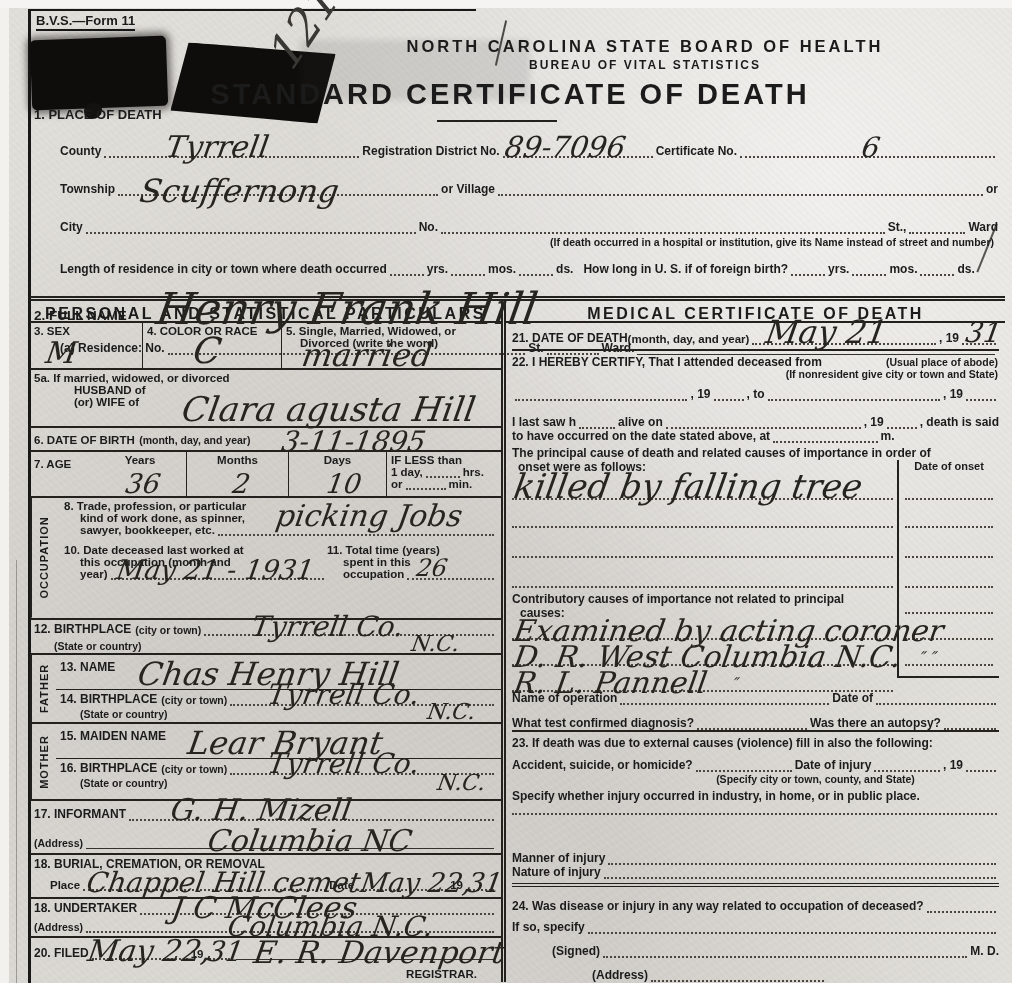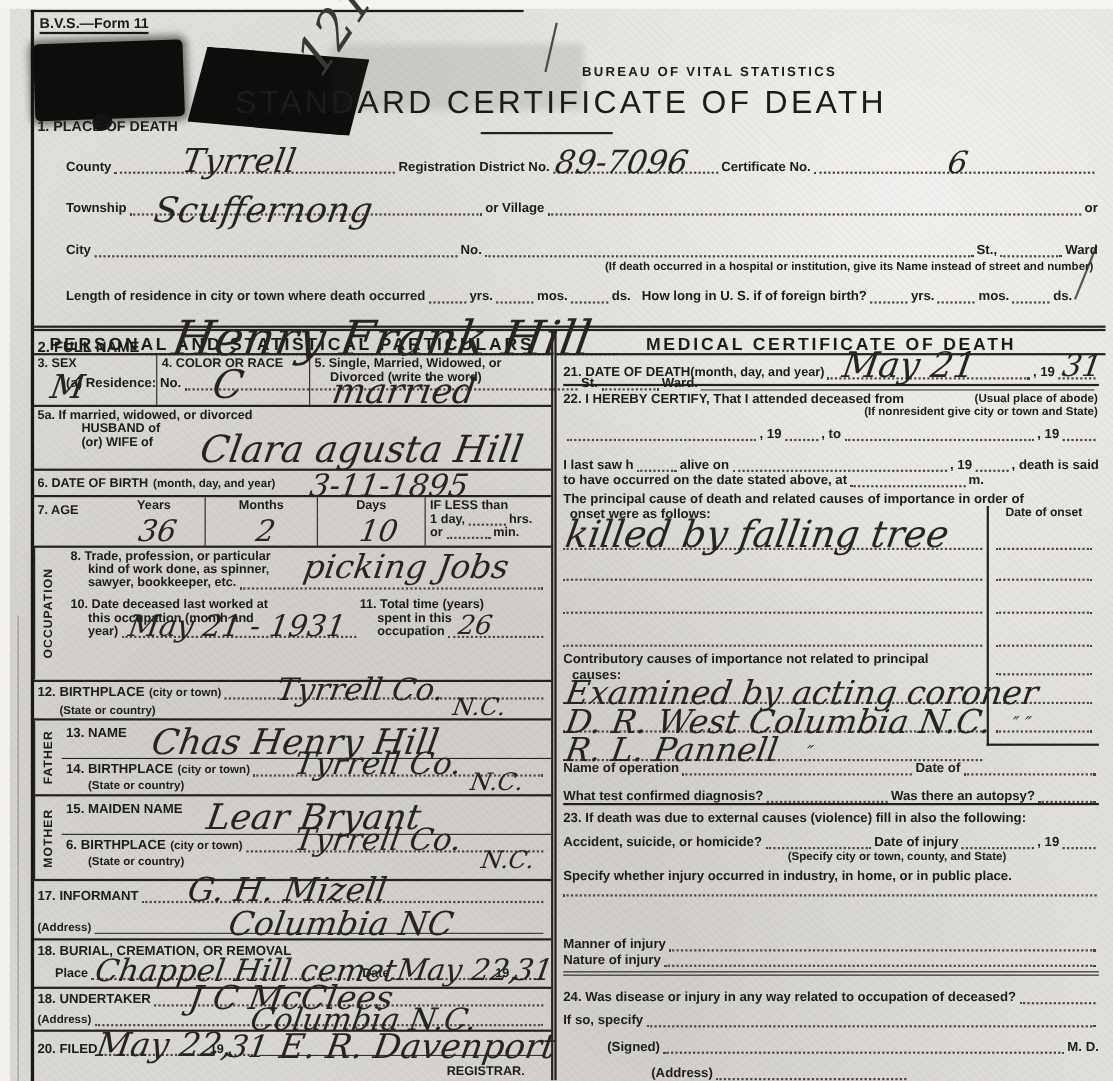--- a/index.html
+++ b/index.html
@@ -62,22 +62,23 @@
 
   <div style="position:absolute;left:36px;top:13px;font-size:13px;font-weight:700;border-bottom:2px solid #181818;padding-bottom:1px;">B.V.S.—Form 11</div>
   <div class="blob" style="left:31px;top:38px;width:136px;height:70px;border-radius:5px;transform:rotate(-2deg);"></div>
   <div class="blob" style="left:172px;top:46px;width:162px;height:74px;border-radius:4px;transform:rotate(3deg);clip-path:polygon(9% 0,100% 5%,91% 100%,0 93%);"></div>
   <div style="position:absolute;left:300px;top:40px;width:230px;height:60px;background:rgba(60,58,54,.12);filter:blur(3px);"></div>
   <div style="position:absolute;left:84px;top:103px;width:18px;height:16px;background:#131211;border-radius:50% 40% 55% 45%;"></div>
   <div class="hw" style="left:296px;top:34px;font-size:46px;transform:rotate(-56deg) skewX(-6deg);color:#3a3834;">121</div>
   <div style="position:absolute;left:500px;top:20px;width:2px;height:46px;background:#4c4a46;transform:rotate(13deg);"></div>
   <div style="position:absolute;left:986px;top:222px;width:2px;height:52px;background:#57554f;transform:rotate(22deg);"></div>
 
+  <div class="head-center" style="left:300px;width:690px;top:37px;font-weight:700;font-size:16.5px;letter-spacing:3px;">NORTH CAROLINA STATE BOARD OF HEALTH</div>
   <div class="head-center" style="left:300px;width:690px;top:58px;font-weight:700;font-size:12px;letter-spacing:2px;">BUREAU OF VITAL STATISTICS</div>
-  <div class="head-center" style="left:80px;width:860px;top:78px;font-weight:400;font-size:29px;letter-spacing:3px;">STANDARD CERTIFICATE OF DEATH</div>
+  <div class="head-center" style="left:80px;width:860px;top:78px;font-weight:700;font-size:29px;letter-spacing:3px;">STANDARD CERTIFICATE OF DEATH</div>
 
   <div style="position:absolute;left:437px;top:120px;width:120px;height:2px;background:#23211d;"></div>
 
   <div style="position:absolute;left:34px;right:14px;top:107px;">
     <div class="lbl" style="font-size:13px;">1. PLACE OF DEATH</div>
 
     <div class="row" style="margin-top:22px;font-size:12px;">
       <span class="lbl" style="margin-left:26px;">County</span>
       <span class="fill" style="max-width:330px;">
         <span class="hw" style="left:60px;bottom:-4px;font-size:30px;">Tyrrell</span>
@@ -287,21 +288,21 @@
 
       <div class="vgroup bb" style="height:80px;">
         <div class="vside">MOTHER</div>
         <div style="flex:1;display:flex;flex-direction:column;">
           <div class="sec" style="height:35px;border-bottom:1.5px solid #23211d;">
             <span class="cell-lbl" style="font-size:12px;">15. MAIDEN NAME</span>
             <span class="hw" style="left:130px;bottom:0px;font-size:32px;">Lear Bryant</span>
           </div>
           <div class="sec" style="flex:1;">
             <div class="row">
-              <span class="cell-lbl" style="font-size:12px;">6. BIRTHPLACE</span>
+              <span class="cell-lbl" style="font-size:12px;">16. BIRTHPLACE</span>
               <span class="note" style="margin-left:4px;">(city or town)</span>
               <span class="fill"></span>
             </div>
             <div class="note" style="padding-left:20px;margin-top:2px;">(State or country)</div>
             <span class="hw" style="left:210px;top:-8px;font-size:28px;">Tyrrell Co.</span>
             <span class="hw" style="left:380px;top:14px;font-size:22px;">N.C.</span>
           </div>
         </div>
       </div>
 

